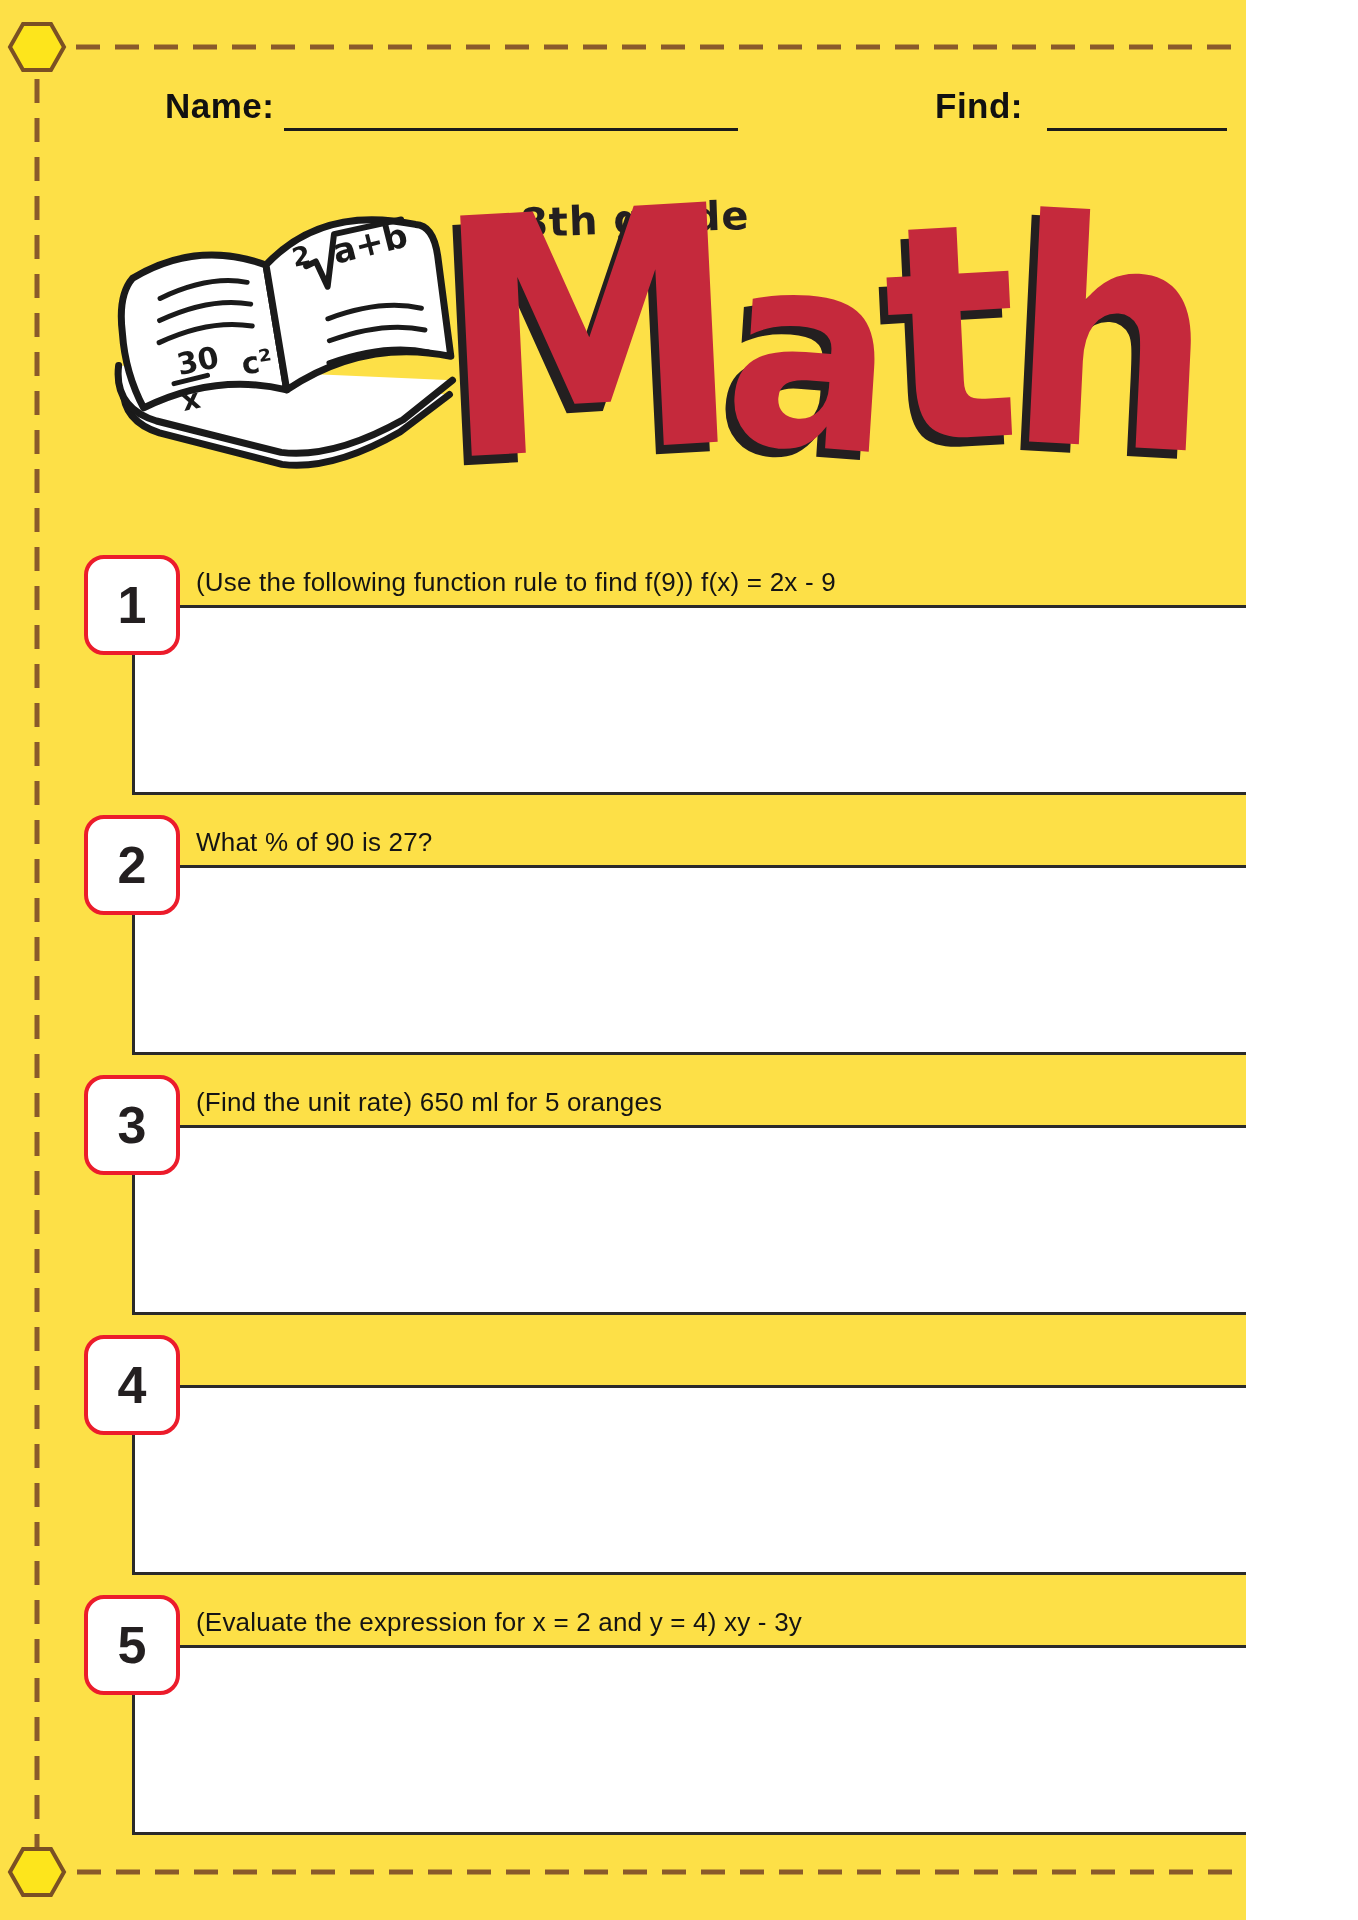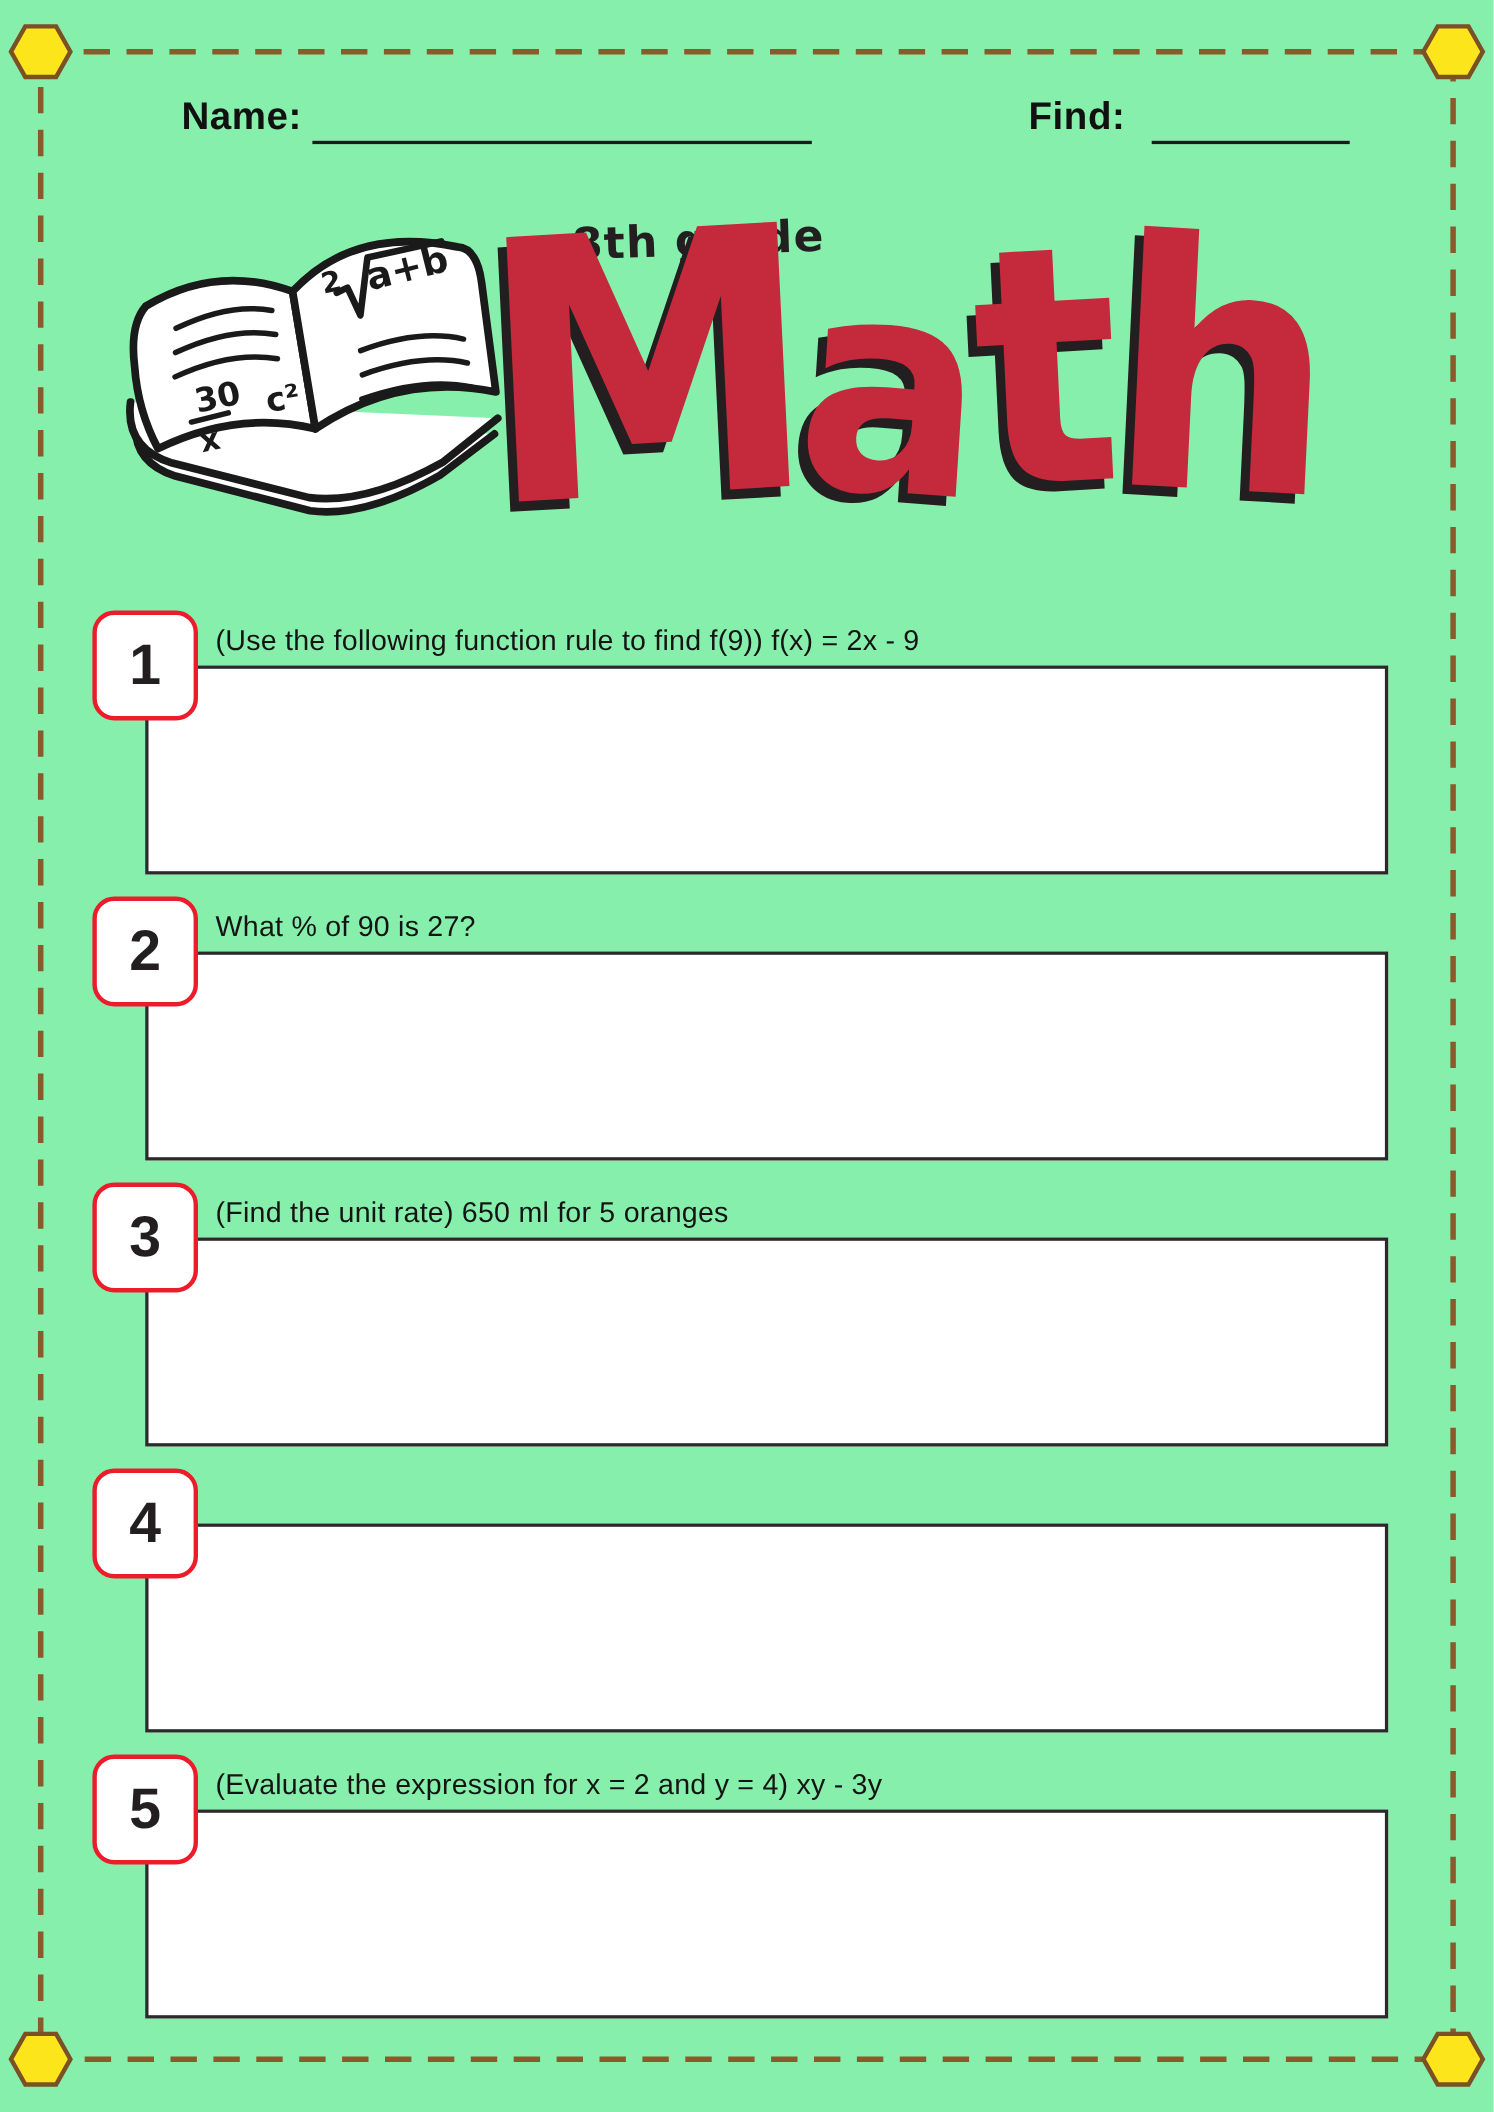--- a/index.html
+++ b/index.html
@@ -1,19 +1,19 @@
 <!DOCTYPE html>
 <html><head>
 <meta charset="utf-8">
 <style>
   html,body{margin:0;padding:0;background:#ffffff;}
   .page{
     position:relative;
-    width:1358px;height:1920px;
-    background:#86efac;
+    width:1246px;height:1920px;
+    background:#fde047;
     font-family:"Liberation Sans","DejaVu Sans",sans-serif;
     color:#1f1f1f;
     overflow:hidden;
   }
   
   .frame-svg{position:absolute;left:0;top:0;width:1358px;height:1920px;}
   .corner-hex{position:absolute;width:60px;height:52px;}
   .hex-tl{left:7px;top:21px;}
   .hex-tr{left:1291px;top:21px;}
   .hex-bl{left:7px;top:1846px;}

